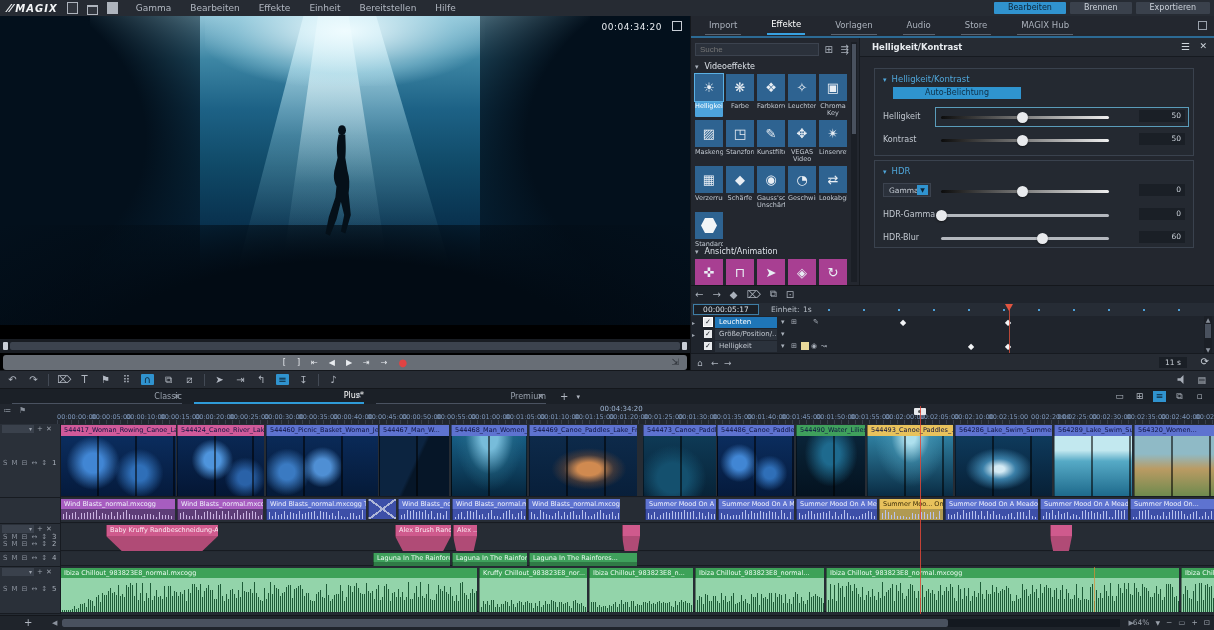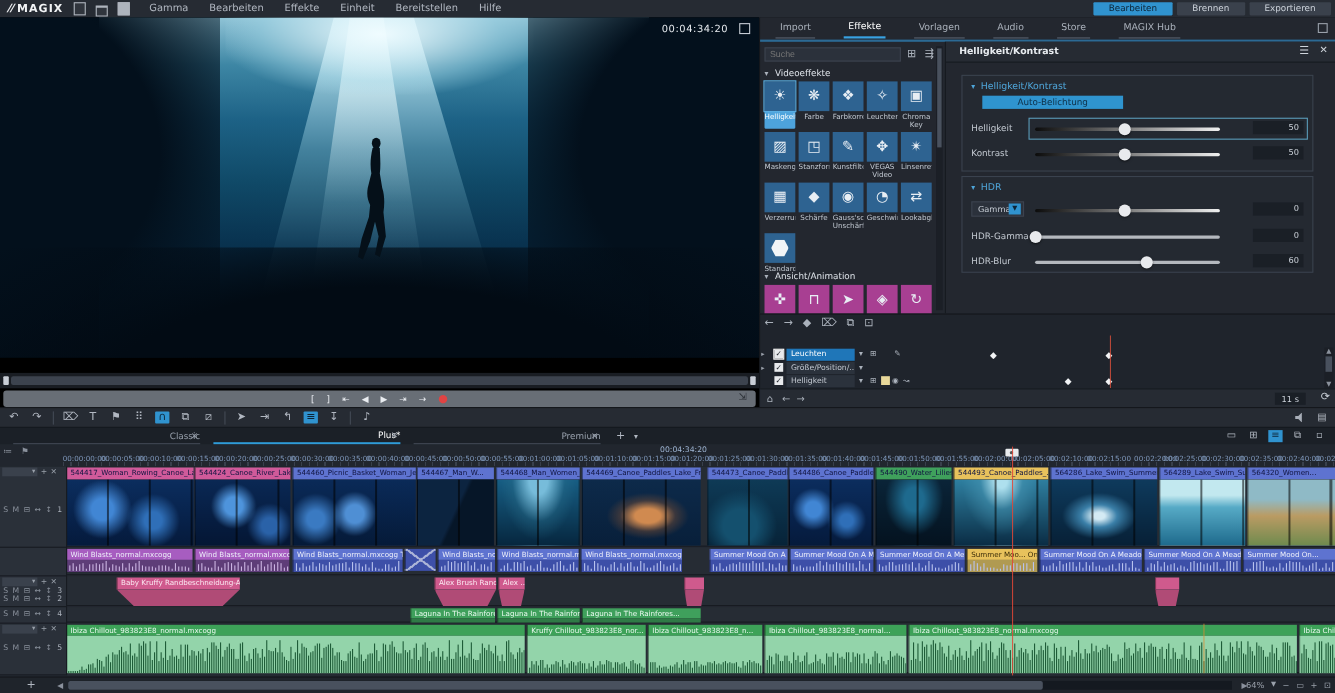--- a/index.html
+++ b/index.html
@@ -1,19 +1,19 @@
 <!DOCTYPE html>
 <html><head>
 <meta charset="utf-8">
 <style>
   html,body{margin:0;padding:0;background:#14171c;}
   #app{position:relative;width:1214px;height:630px;background:#21262e;font-family:"DejaVu Sans",sans-serif;overflow:hidden;color:#c6ccd4;font-size:9px;-webkit-font-smoothing:antialiased;}
   
   #menubar{position:absolute;left:0;top:0;width:1214px;height:16px;background:#262b33;border-bottom:1px solid #101318;display:flex;align-items:center;}
-  #logo{font-weight:bold;color:#f2f4f6;font-size:10px;margin-left:8px;letter-spacing:1px;}
+  #logo{font-weight:bold;font-style:italic;color:#f2f4f6;font-size:10px;margin-left:8px;letter-spacing:1px;}
   #logo:before{content:"⁄⁄";margin-right:2px;color:#f2f4f6;}
   .fico{width:9px;height:10px;border:1px solid #aeb4bd;margin-left:9px;background:#30353d;}
   .fico.folder{height:7px;margin-top:3px;border-top:2px solid #aeb4bd;}
   .fico.save{background:#aeb4bd;}
   #menu-items{display:flex;margin-left:18px;gap:19px;}
   #menu-items span{color:#b2b8c2;font-size:9px;cursor:default;}
   #menu-actions{margin-left:auto;display:flex;gap:4px;margin-right:4px;}
   .mbtn{height:12px;line-height:12px;padding:0 14px;background:#3a414c;color:#ccd2da;font-size:8px;border-radius:1px;}
   .mbtn.active{background:#3093cf;color:#0d2436;}
   
@@ -396,20 +396,39 @@
 
   <section id="kf-panel">
     <div id="kf-toolbar">
         <span>←</span>
         <span>→</span>
         <span>◆</span>
         <span>⌦</span>
         <span>⧉</span>
         <span>⊡</span>
       </div>
+    <div id="kf-ruler">
+      <div id="kf-timecode">00:00:05:17</div>
+      <span id="kf-unit">Einheit:</span>
+      <span id="kf-unit-val">1s</span>
+      <div id="kf-dots">
+          <div class="kf-dot" style="left: 137px;"></div>
+          <div class="kf-dot" style="left: 172px;"></div>
+          <div class="kf-dot" style="left: 207px;"></div>
+          <div class="kf-dot" style="left: 242px;"></div>
+          <div class="kf-dot" style="left: 277px;"></div>
+          <div class="kf-dot" style="left: 312px;"></div>
+          <div class="kf-dot" style="left: 347px;"></div>
+          <div class="kf-dot" style="left: 382px;"></div>
+          <div class="kf-dot" style="left: 417px;"></div>
+          <div class="kf-dot" style="left: 452px;"></div>
+          <div class="kf-dot" style="left: 487px;"></div>
+        </div>
+      <div id="kf-marker" style="left: 314px;"></div>
+    </div>
     <div id="kf-rows">
         <div class="kf-row sel" style="top: 31px;">
           <span class="kf-exp">▸</span>
           <span class="kf-check">✓</span>
           <div class="kf-label" style="left: 24px;">Leuchten</div>
           <span class="kf-ic" style="left: 90px;">▾</span>
           <span class="kf-ic" style="left: 100px;">⊞</span>
           <span class="kf-ic" style="left: 122px;">✎</span>
           <span class="kf-diamond" style="left: 209px;">◆</span>
           <span class="kf-diamond" style="left: 314px;">◆</span>

